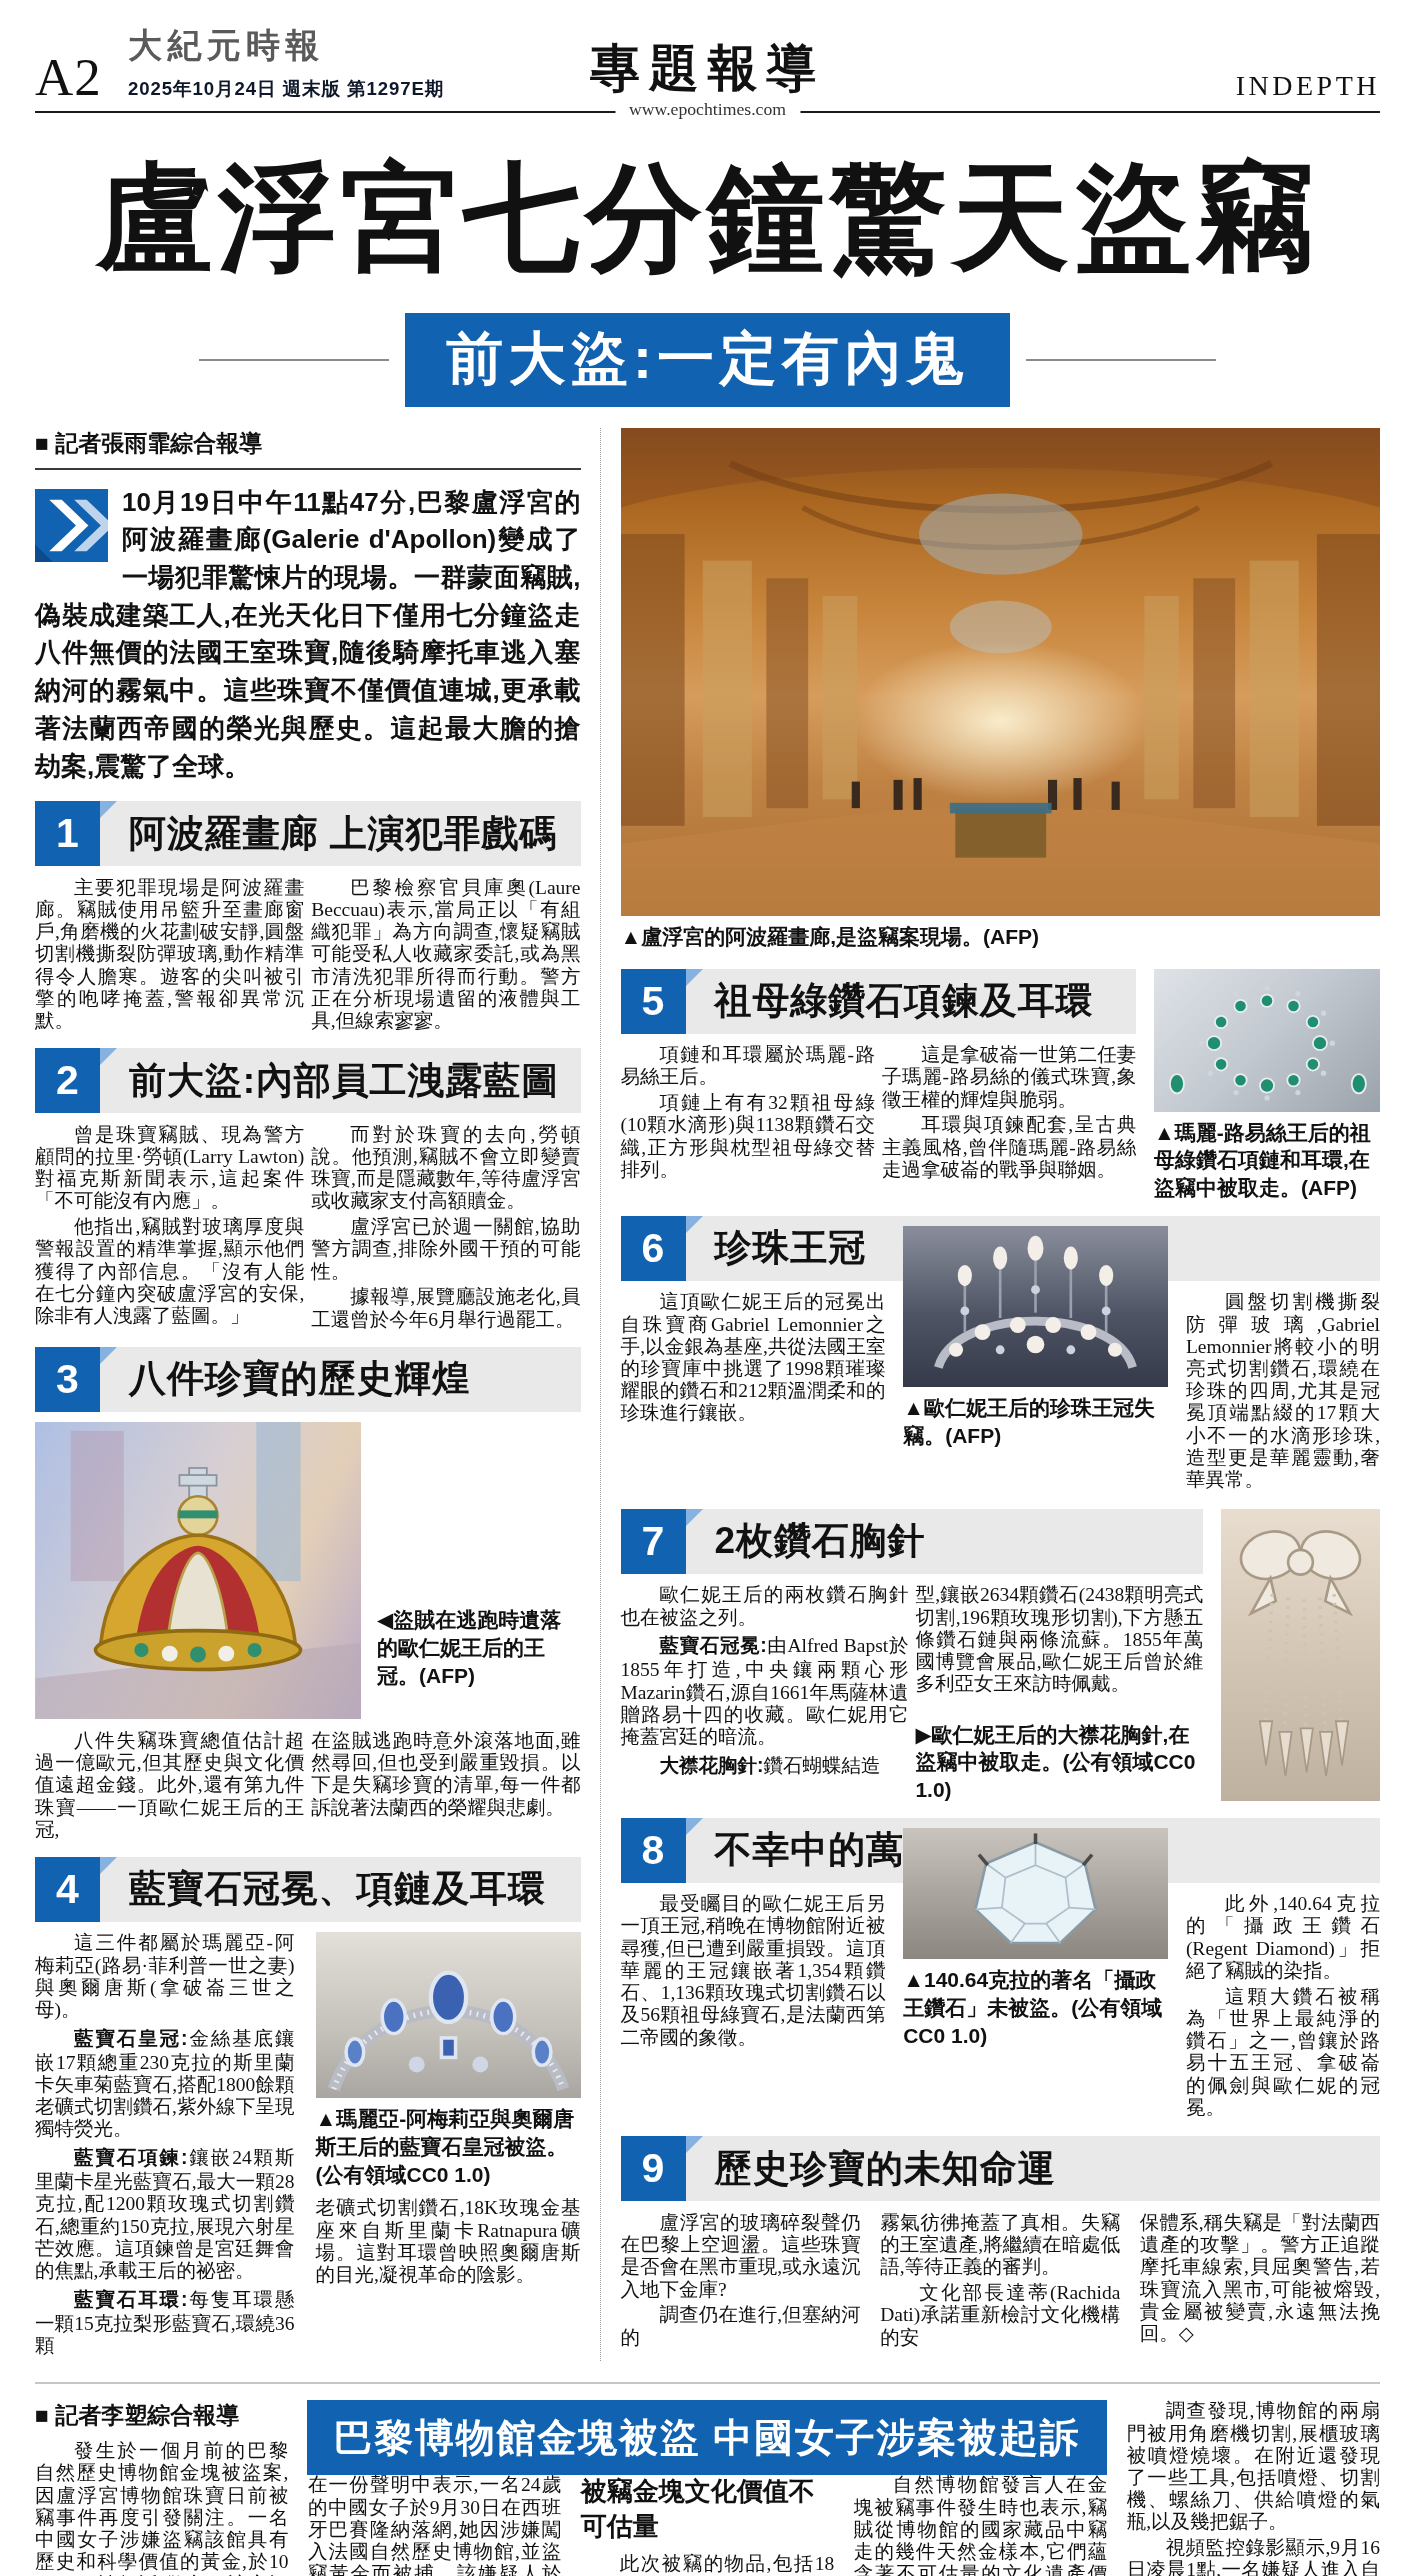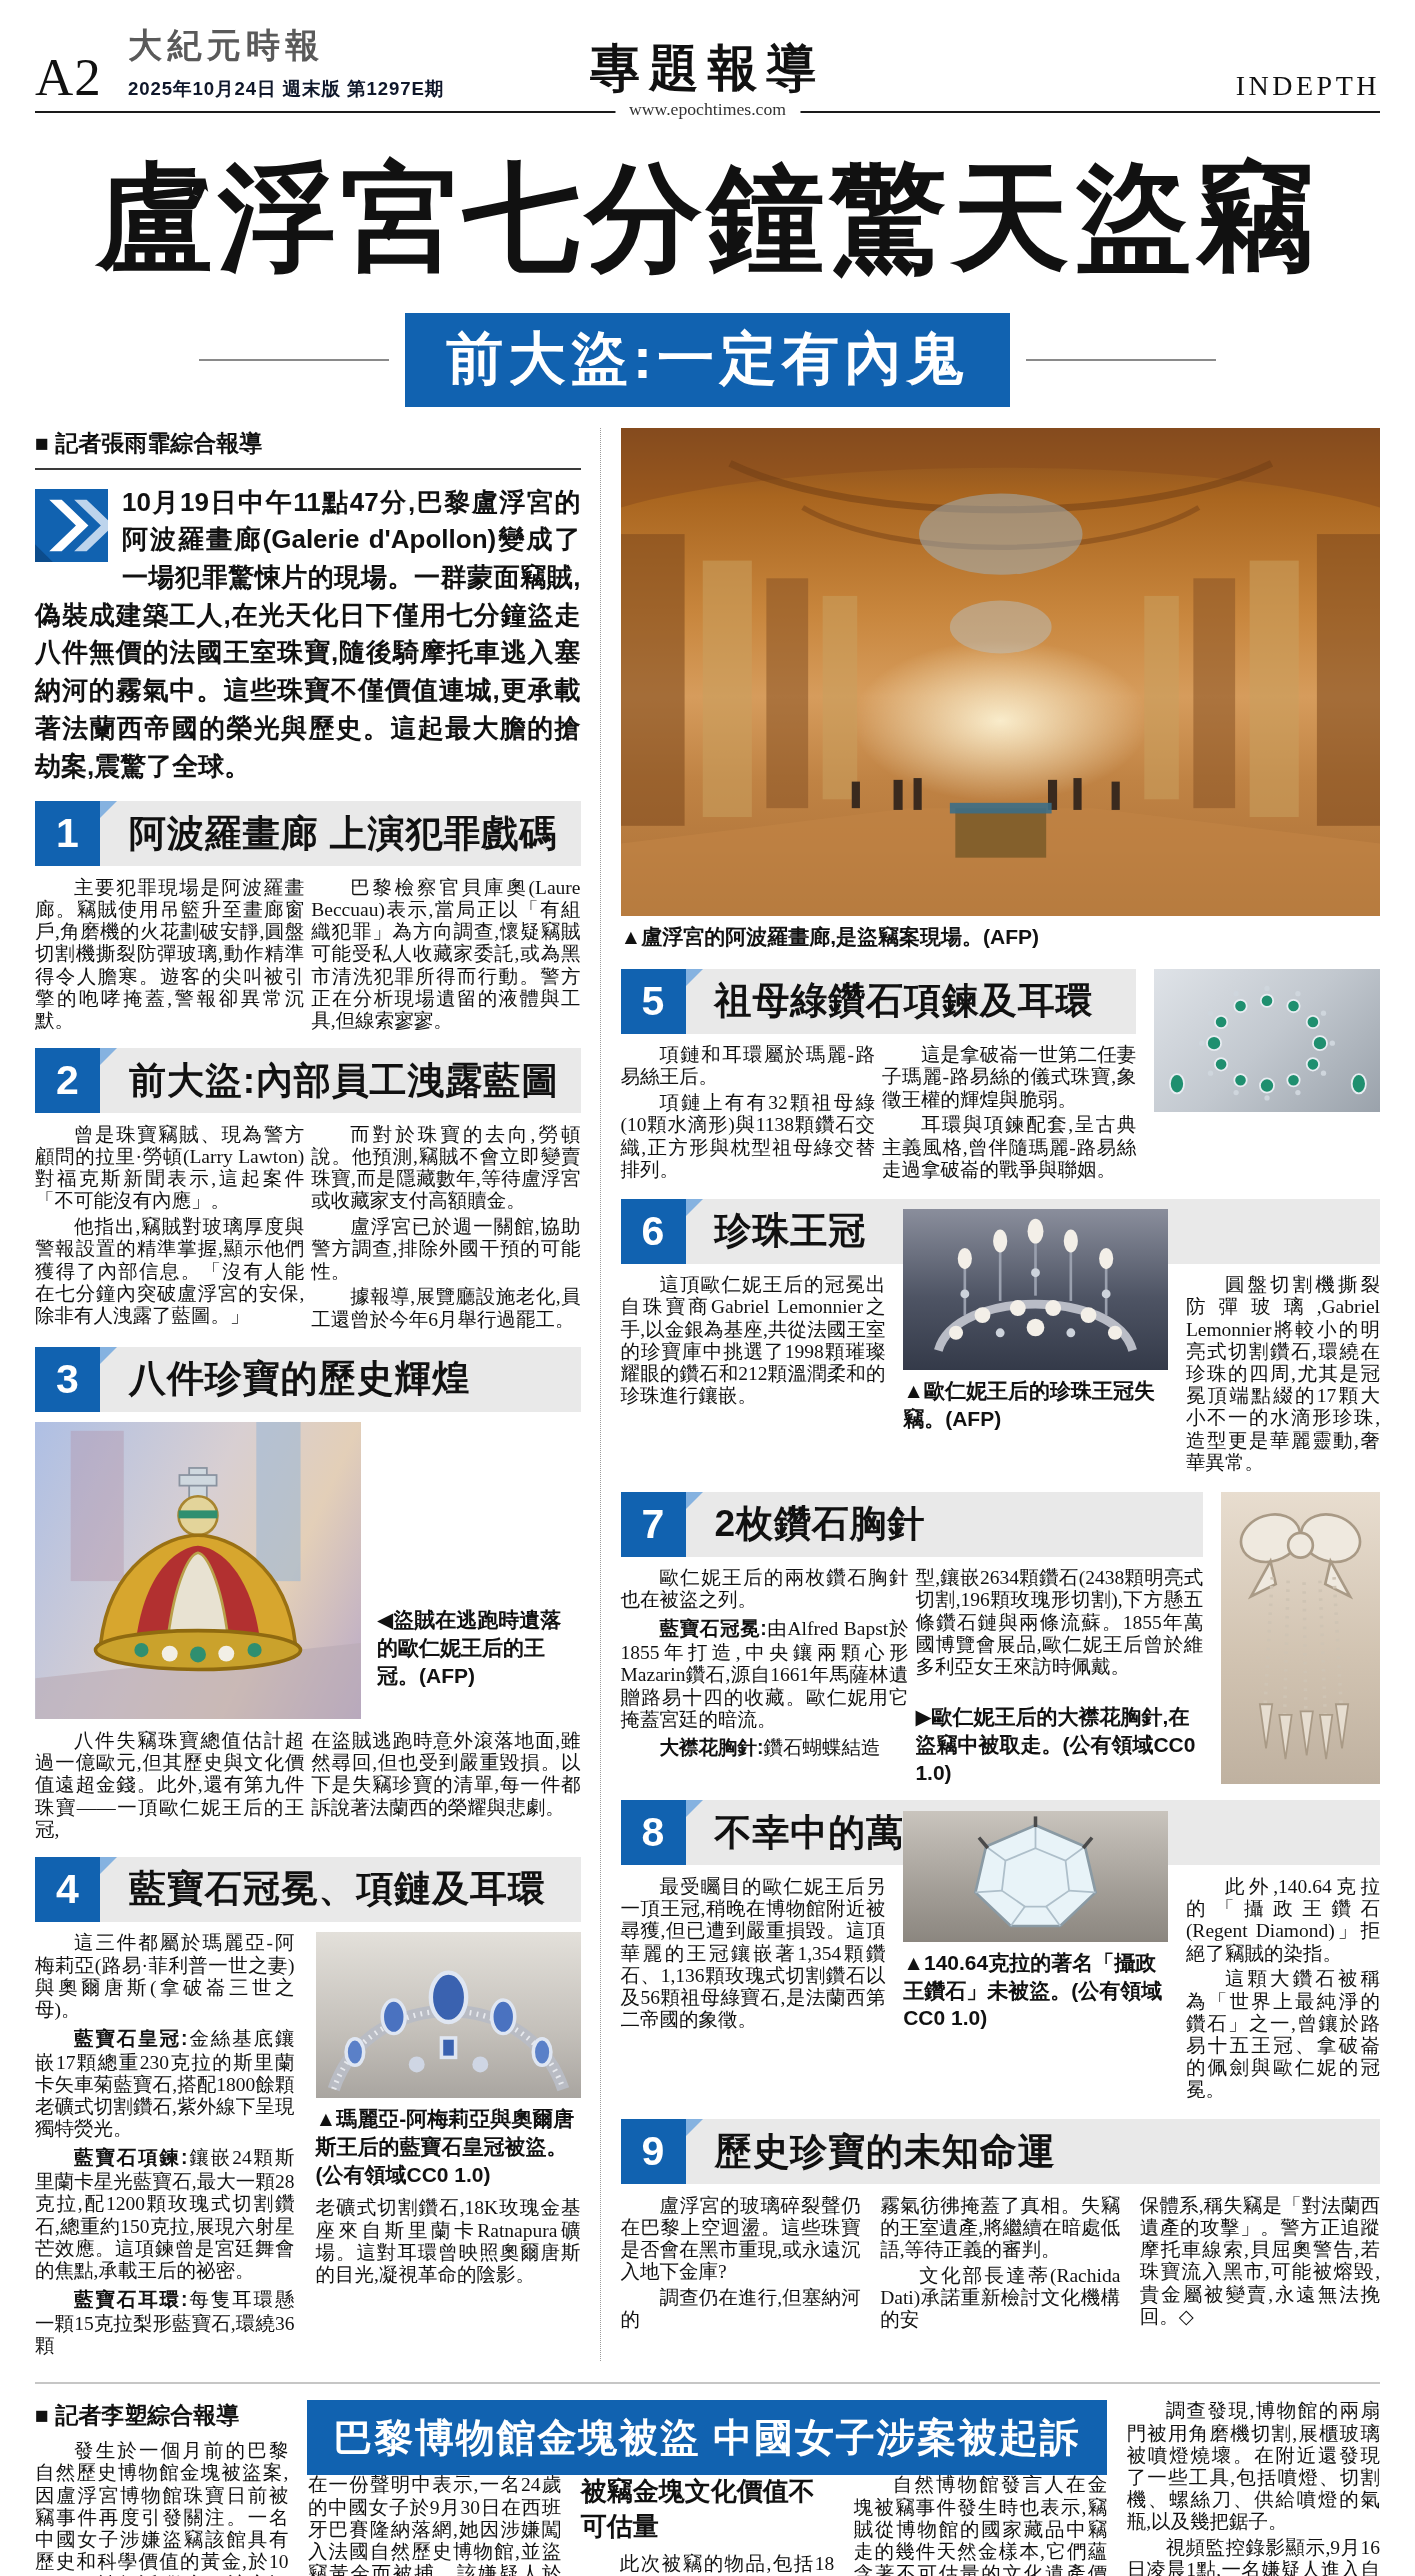--- a/index.html
+++ b/index.html
@@ -351,20 +351,21 @@
                   <circle cx="54" cy="84" r="3"></circle>
                   <circle cx="64" cy="50" r="3"></circle>
                   <circle cx="93" cy="28" r="3"></circle>
               </g>
               <g stroke="#e9edf2" stroke-width="2" fill="#1f8f6f">
                 <ellipse cx="26" cy="130" rx="8" ry="11"></ellipse>
                   <ellipse cx="232" cy="130" rx="8" ry="11"></ellipse>
               </g>
             </svg>
           </div>
+          <div class="cap" style="margin-top:7px;">▲瑪麗-路易絲王后的祖母綠鑽石項鏈和耳環,在盜竊中被取走。(AFP)</div>
         </div>
       </div>
 
       <div>
         <div class="sec-head" style="margin-top:14px;">
           <div class="sec-num">6</div>
           <div class="sec-fold"></div>
           <div class="sec-bar">珍珠王冠</div>
         </div>
         <div class="row-mid">

